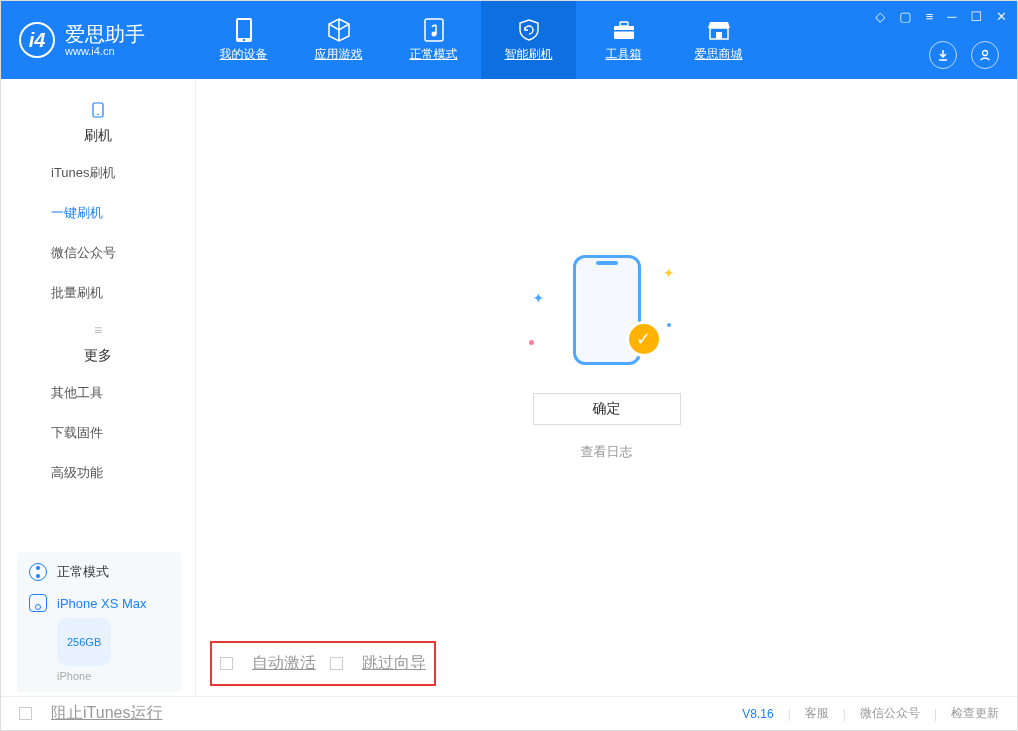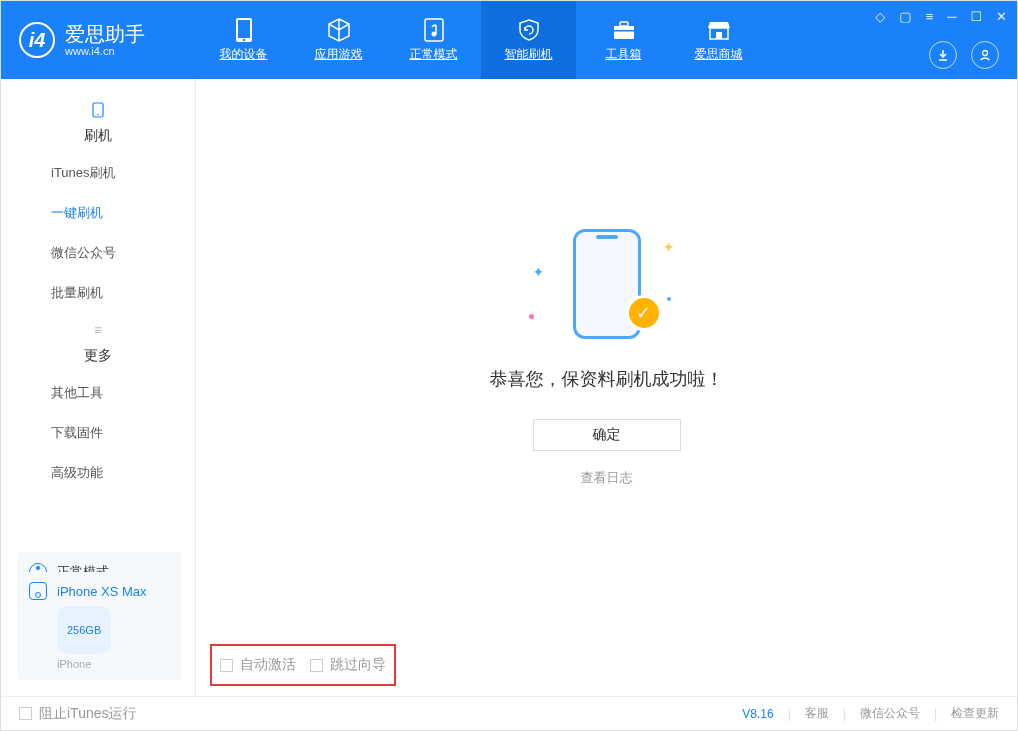--- a/index.html
+++ b/index.html
@@ -30,21 +30,21 @@
 .sb-group .gicon { width: 14px; height: 14px; display: flex; align-items: center; justify-content: center; }
 .sb-item { padding: 11px 20px 11px 50px; font-size: 13px; color: #555; cursor: pointer; }
 .sb-item.active { color: #1a81f8; }
 
 .mode-card { background: #f6f9fc; border-radius: 3px; height: 40px; width: 164px; margin: 0px 16px 10px; display: flex; align-items: center; padding: 0 12px; gap: 10px; font-size: 13px; color: #333; position: absolute; bottom: 94px; }
 .mode-icon { width: 18px; height: 18px; border: 1.5px solid #1a81f8; border-radius: 50%; position: relative; }
 .mode-icon::before, .mode-icon::after { content: ""; position: absolute; width: 4px; height: 4px; background: #1a81f8; border-radius: 50%; }
 .mode-icon::before { top: 2px; left: 6px; }
 .mode-icon::after { bottom: 2px; right: 6px; }
 
-.device-card { background: #f6f9fc; border-radius: 3px; width: 164px; margin: 0 16px; padding: 10px 12px; position: absolute; bottom: 16px; }
+.device-card { background: #f6f9fc; border-radius: 3px; width: 164px; margin: 0 16px; padding: 10px 12px; position: absolute; bottom: 4px; }
 .device-top { display: flex; align-items: center; gap: 10px; }
 .device-icon { width: 18px; height: 18px; border: 1.5px solid #1a81f8; border-radius: 4px; position: relative; }
 .device-icon::after { content: ""; position: absolute; width: 4px; height: 4px; border: 1px solid #1a81f8; border-radius: 50%; bottom: 1px; left: 5px; }
 .device-name { font-size: 13px; color: #1a81f8; font-weight: 500; }
 .device-badge { display: inline-block; background: #e8f2fe; color: #1a81f8; font-size: 11px; padding: 18px 10px; border-radius: 10px; margin: 6px 0 0 28px; }
 .device-sub { font-size: 11px; color: #aaa; margin-left: 28px; margin-top: 4px; }
 
 .main { flex: 1; position: relative; display: flex; flex-direction: column; align-items: center; justify-content: center; padding-bottom: 60px; }
 
 .phone-illus { position: relative; width: 120px; height: 110px; margin-bottom: 28px; }
@@ -56,21 +56,21 @@
 .sp2 { right: -8px; top: 10px; }
 .dot { position: absolute; width: 5px; height: 5px; border-radius: 50%; }
 .d1 { background: #ff7b9c; left: -18px; bottom: 20px; }
 .d2 { background: #4fa8ff; right: -4px; bottom: 38px; width: 4px; height: 4px; }
 
 .success-text { font-size: 18px; color: #333; margin-bottom: 28px; }
 .confirm-btn { width: 148px; height: 32px; border: 1px solid #ddd; background: #fff; font-size: 14px; color: #333; cursor: pointer; margin-bottom: 18px; }
 .view-log { font-size: 13px; color: #999; cursor: pointer; }
 
 .bottom-opts { position: absolute; left: 14px; bottom: 10px; border: 2px solid #e53935; padding: 10px 8px; display: flex; gap: 14px; }
-.cb-wrap { display: flex; align-items: center; gap: 7px; font-size: 14px; color: #999; }
+.cb-wrap { display: flex; align-items: center; gap: 19px; font-size: 16px; color: #999; text-decoration: underline; }
 .cb { width: 13px; height: 13px; border: 1px solid #ccc; }
 
 .footer { height: 34px; border-top: 1px solid #eee; display: flex; align-items: center; padding: 0 18px; font-size: 12px; color: #999; }
 .footer-left { display: flex; align-items: flex-start; gap: 8px; }
 .footer-right { margin-left: auto; display: flex; align-items: center; gap: 14px; }
 .footer-right .sep { color: #ddd; }
 .footer-right span { cursor: pointer; }
 .version { color: #1a81f8; }
 </style>
 </head>
@@ -208,21 +208,20 @@
 
   <div class="main">
     <div class="phone-illus">
       <div class="phone-shape"></div>
       <div class="check-badge">✓</div>
       <div class="sparkle sp1">✦</div>
       <div class="sparkle sp2">✦</div>
       <div class="dot d1"></div>
       <div class="dot d2"></div>
     </div>
-    <div class="success-text">恭喜您，保资料刷机成功啦！</div>
     <button class="confirm-btn">确定</button>
     <a class="view-log">查看日志</a>
 
     <div class="bottom-opts">
       <label class="cb-wrap">
         <span class="cb"></span>
         <span>自动激活</span>
       </label>
       <label class="cb-wrap">
         <span class="cb"></span>

